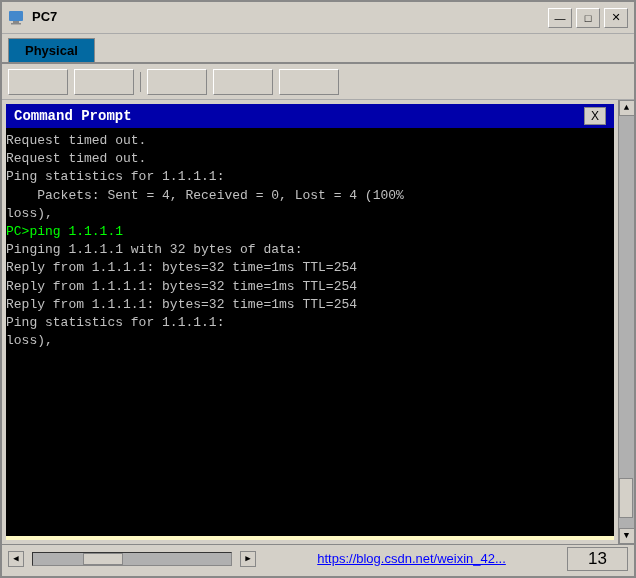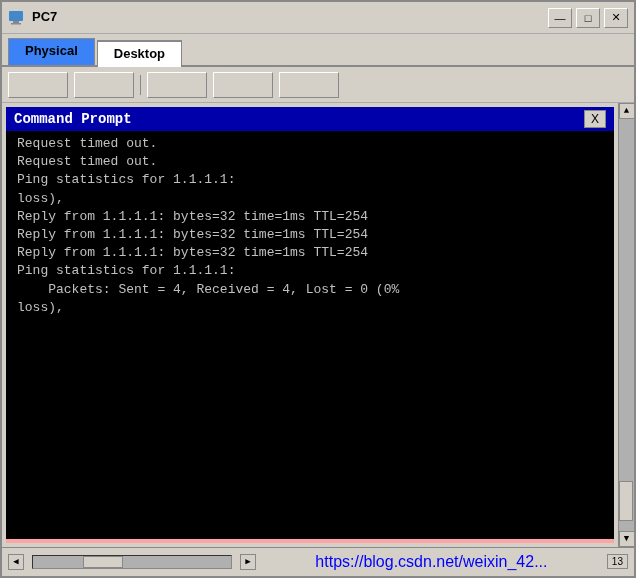--- a/index.html
+++ b/index.html
@@ -65,21 +65,21 @@
       border-bottom: 2px solid #888;
     }
     .tab {
       padding: 4px 16px;
       font-family: Arial, sans-serif;
       font-size: 13px;
       font-weight: bold;
       cursor: pointer;
       border: 1px solid #888;
       border-bottom: none;
-      background: #3b82f6;
+      background: #0369a1;
       color: #000;
     }
     .tab.active {
       background: #fff;
       border-top: 2px solid #888;
       position: relative;
       bottom: -2px;
       padding-bottom: 6px;
     }
 
@@ -123,21 +123,21 @@
     
     .cmd-window {
       flex: 1;
       background: #d4d0c8;
       padding: 4px;
       position: relative;
     }
     .cmd-inner {
       width: 100%;
       height: 100%;
-      background: #fca5a5;
+      background: #fef9c3;
       position: relative;
       overflow: hidden;
     }
     .cmd-titlebar {
       background: #0000aa;
       color: #fff;
       font-family: 'Courier New', Courier, monospace;
       font-size: 14px;
       font-weight: bold;
       padding: 3px 8px;
@@ -152,21 +152,21 @@
       padding: 1px 6px;
       font-size: 12px;
       cursor: pointer;
       font-family: Arial, sans-serif;
     }
     .cmd-content {
       background: #000;
       color: #c0c0c0;
       font-family: 'Courier New', Courier, monospace;
       font-size: 13px;
-      padding: 4px 11px;
+      padding: 4px 0;
       line-height: 1.4;
       overflow: hidden;
       height: calc(100% - 28px);
     }
     .cmd-content .line {
       white-space: pre;
       color: #c0c0c0;
     }
 
     
@@ -240,29 +240,30 @@
     .status-thumb {
       width: 40px;
       height: 12px;
       background: #d4d0c8;
       border: 1px solid #888;
       position: absolute;
       left: 50px;
     }
     .status-right {
       font-family: Arial, sans-serif;
-      font-size: 16px;
+      font-size: 13px;
       color: #00f;
+      text-decoration: underline;
     }
     .status-page {
       font-family: Arial, sans-serif;
-      font-size: 10px;
-      background: #d4d0c8;
-      border: 1px solid #888;
-      padding: 1px 4px;
+      font-size: 17px;
+      background: #d4d0c8;
+      border: 1px solid #888;
+      padding: 1px 20px;
     }
   </style>
 </head>
 <body>
 
 <div class="title-bar">
   <div class="title-bar-left">
     <svg class="title-icon" viewBox="0 0 18 18">
       <rect x="1" y="2" width="14" height="10" fill="#4488cc" rx="1"></rect>
       <rect x="5" y="12" width="6" height="2" fill="#888"></rect>
@@ -272,21 +273,20 @@
   </div>
   <div class="title-controls">
     <button class="title-btn">—</button>
     <button class="title-btn">□</button>
     <button class="title-btn">✕</button>
   </div>
 </div>
 
 <div class="tab-bar">
   <div class="tab">Physical</div>
-  <div class="tab active">Desktop</div>
 </div>
 
 <div class="inner-toolbar">
   <button class="toolbar-btn"></button>
   <button class="toolbar-btn"></button>
   <div class="toolbar-separator"></div>
   <button class="toolbar-btn"></button>
   <button class="toolbar-btn"></button>
   <button class="toolbar-btn"></button>
 </div>
@@ -298,30 +298,32 @@
       <div class="cmd-titlebar">
         <span>Command Prompt</span>
         <button class="cmd-close">X</button>
       </div>
 
       <div class="cmd-content" id="cmd-content-area">
       <div class="line">Request timed out.</div>
           <div class="line">Request timed out.</div>
           <div class="line"></div>
           <div class="line">Ping statistics for 1.1.1.1:</div>
+          <div class="line">    Packets: Sent = 4, Received = 0, Lost = 4 (100%</div>
           <div class="line">loss),</div>
           <div class="line"></div>
-          <div class="line"></div>
+          <div class="line" style="color: rgb(0, 255, 0);">PC&gt;ping 1.1.1.1</div>
+          <div class="line"></div>
+          <div class="line">Pinging 1.1.1.1 with 32 bytes of data:</div>
           <div class="line"></div>
           <div class="line">Reply from 1.1.1.1: bytes=32 time=1ms TTL=254</div>
           <div class="line">Reply from 1.1.1.1: bytes=32 time=1ms TTL=254</div>
           <div class="line">Reply from 1.1.1.1: bytes=32 time=1ms TTL=254</div>
           <div class="line"></div>
           <div class="line">Ping statistics for 1.1.1.1:</div>
-          <div class="line">    Packets: Sent = 4, Received = 4, Lost = 0 (0%</div>
           <div class="line">loss),</div>
           <div class="line"></div>
         </div>
     </div>
   </div>
 
   <div class="right-scrollbar">
     <div class="scroll-btn">▲</div>
     <div class="scroll-track">
       <div class="scroll-thumb"></div>

